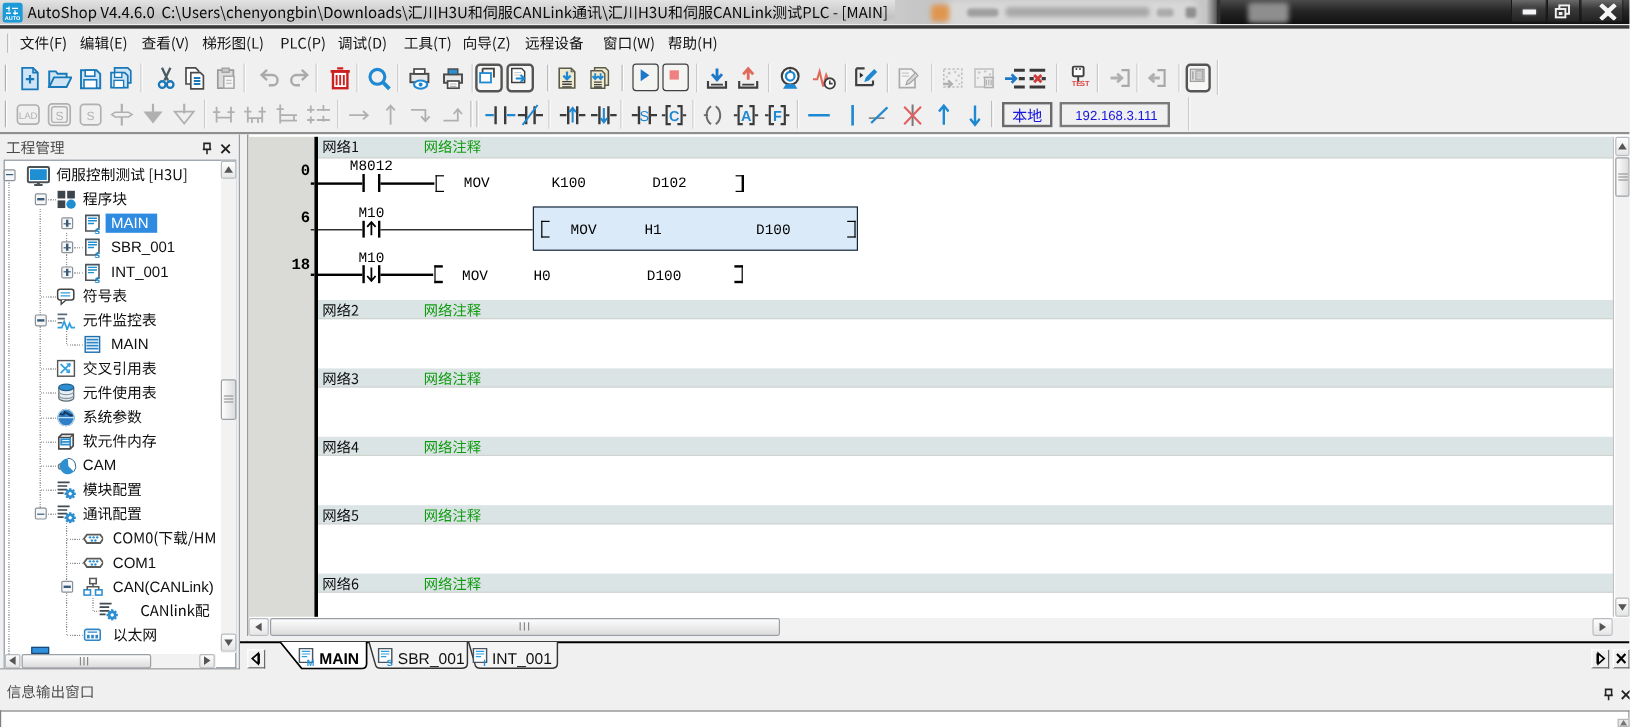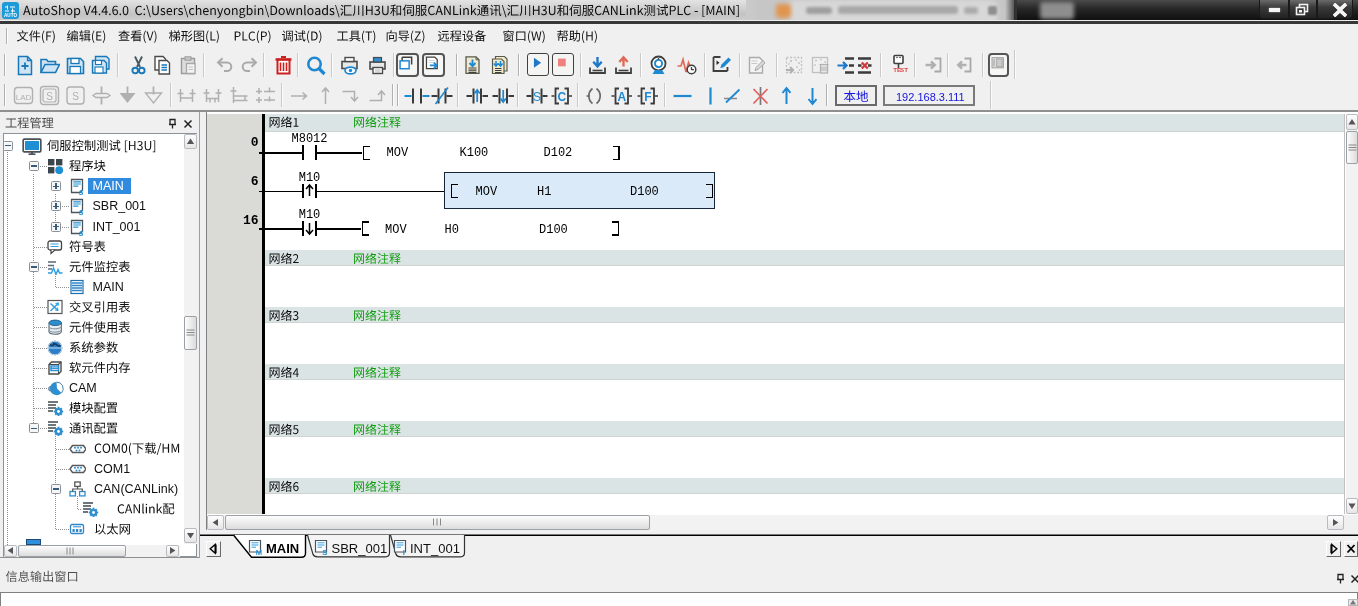--- a/index.html
+++ b/index.html
@@ -618,21 +618,21 @@
 <div style="position:absolute;left:265px;top:363.8px;width:1078.5px;height:16.6px;background:#dbe4e5;"></div>
 <div style="position:absolute;left:265px;top:379.40000000000003px;width:1078.5px;height:1px;background:#d0d4d0;"></div>
 <div style="position:absolute;left:265px;top:420.8px;width:1078.5px;height:16.6px;background:#dbe4e5;"></div>
 <div style="position:absolute;left:265px;top:436.40000000000003px;width:1078.5px;height:1px;background:#d0d4d0;"></div>
 <div style="position:absolute;left:265px;top:477.8px;width:1078.5px;height:16.6px;background:#dbe4e5;"></div>
 <div style="position:absolute;left:265px;top:493.40000000000003px;width:1078.5px;height:1px;background:#d0d4d0;"></div>
 <div style="position:absolute;left:262px;top:113.5px;width:3px;height:400px;background:#000;"></div>
 <div style="position:absolute;left:0px;top:0px;font:normal 1px 'Liberation Sans',sans-serif;color:#000;white-space:pre;line-height:1;"></div>
 <div style="position:absolute;left:213px;top:136px;width:45.5px;text-align:right;font:bold 13px 'Liberation Mono',monospace;color:#000;line-height:13px">0</div>
 <div style="position:absolute;left:213px;top:174.5px;width:45.5px;text-align:right;font:bold 13px 'Liberation Mono',monospace;color:#000;line-height:13px">6</div>
-<div style="position:absolute;left:213px;top:213.5px;width:45.5px;text-align:right;font:bold 13px 'Liberation Mono',monospace;color:#000;line-height:13px">16</div>
+<div style="position:absolute;left:213px;top:213.5px;width:45.5px;text-align:right;font:bold 13px 'Liberation Mono',monospace;color:#000;line-height:13px">18</div>
 <div style="position:absolute;left:258.8px;top:152.3px;width:3.2px;height:1.6px;background:#000;"></div>
 <div style="position:absolute;left:258.8px;top:190.7px;width:3.2px;height:1.6px;background:#000;"></div>
 <div style="position:absolute;left:258.8px;top:228.2px;width:3.2px;height:1.6px;background:#000;"></div>
 <div style="position:absolute;left:265px;top:152.3px;width:37.30000000000001px;height:1.6px;background:#000;"></div>
 <div style="position:absolute;left:316.8px;top:152.3px;width:45.69999999999999px;height:1.6px;background:#000;"></div>
 <div style="position:absolute;left:302.3px;top:145px;width:2px;height:14.5px;background:#000;"></div>
 <div style="position:absolute;left:314.8px;top:145px;width:2px;height:14.5px;background:#000;"></div>
 <div style="position:absolute;left:291.5px;top:133px;font:12px 'Liberation Mono',monospace;color:#000;line-height:12px;white-space:pre">M8012</div>
 <div style="position:absolute;left:362.5px;top:145.8px;width:1.6px;height:14.5px;background:#000;"></div>
 <div style="position:absolute;left:362.5px;top:145.8px;width:7px;height:1.5px;background:#000;"></div>

